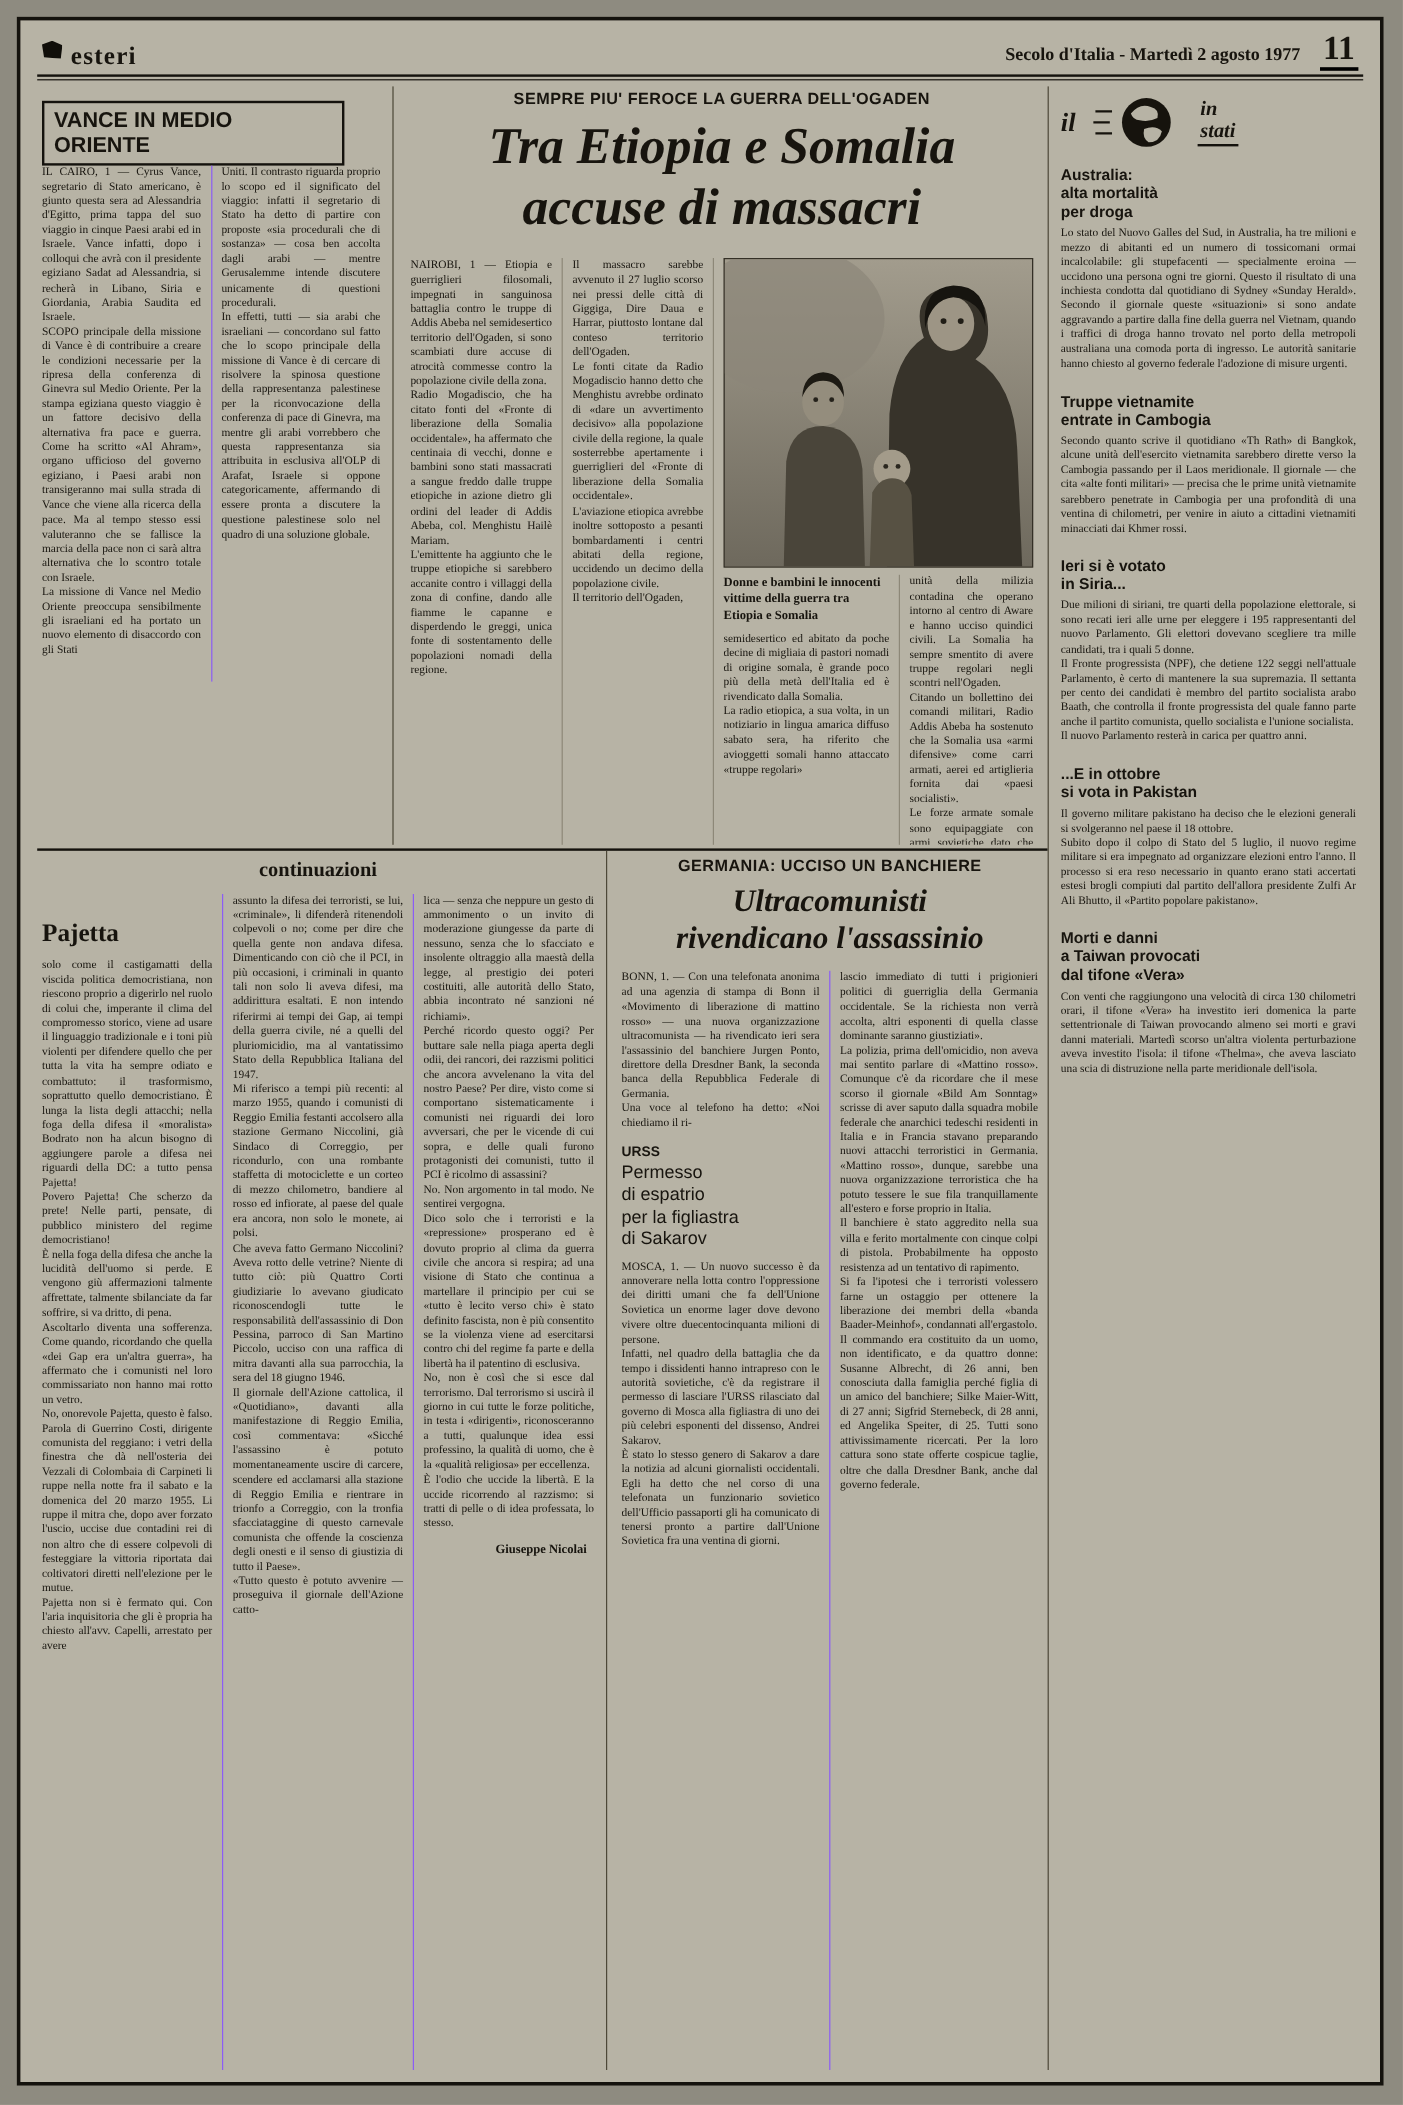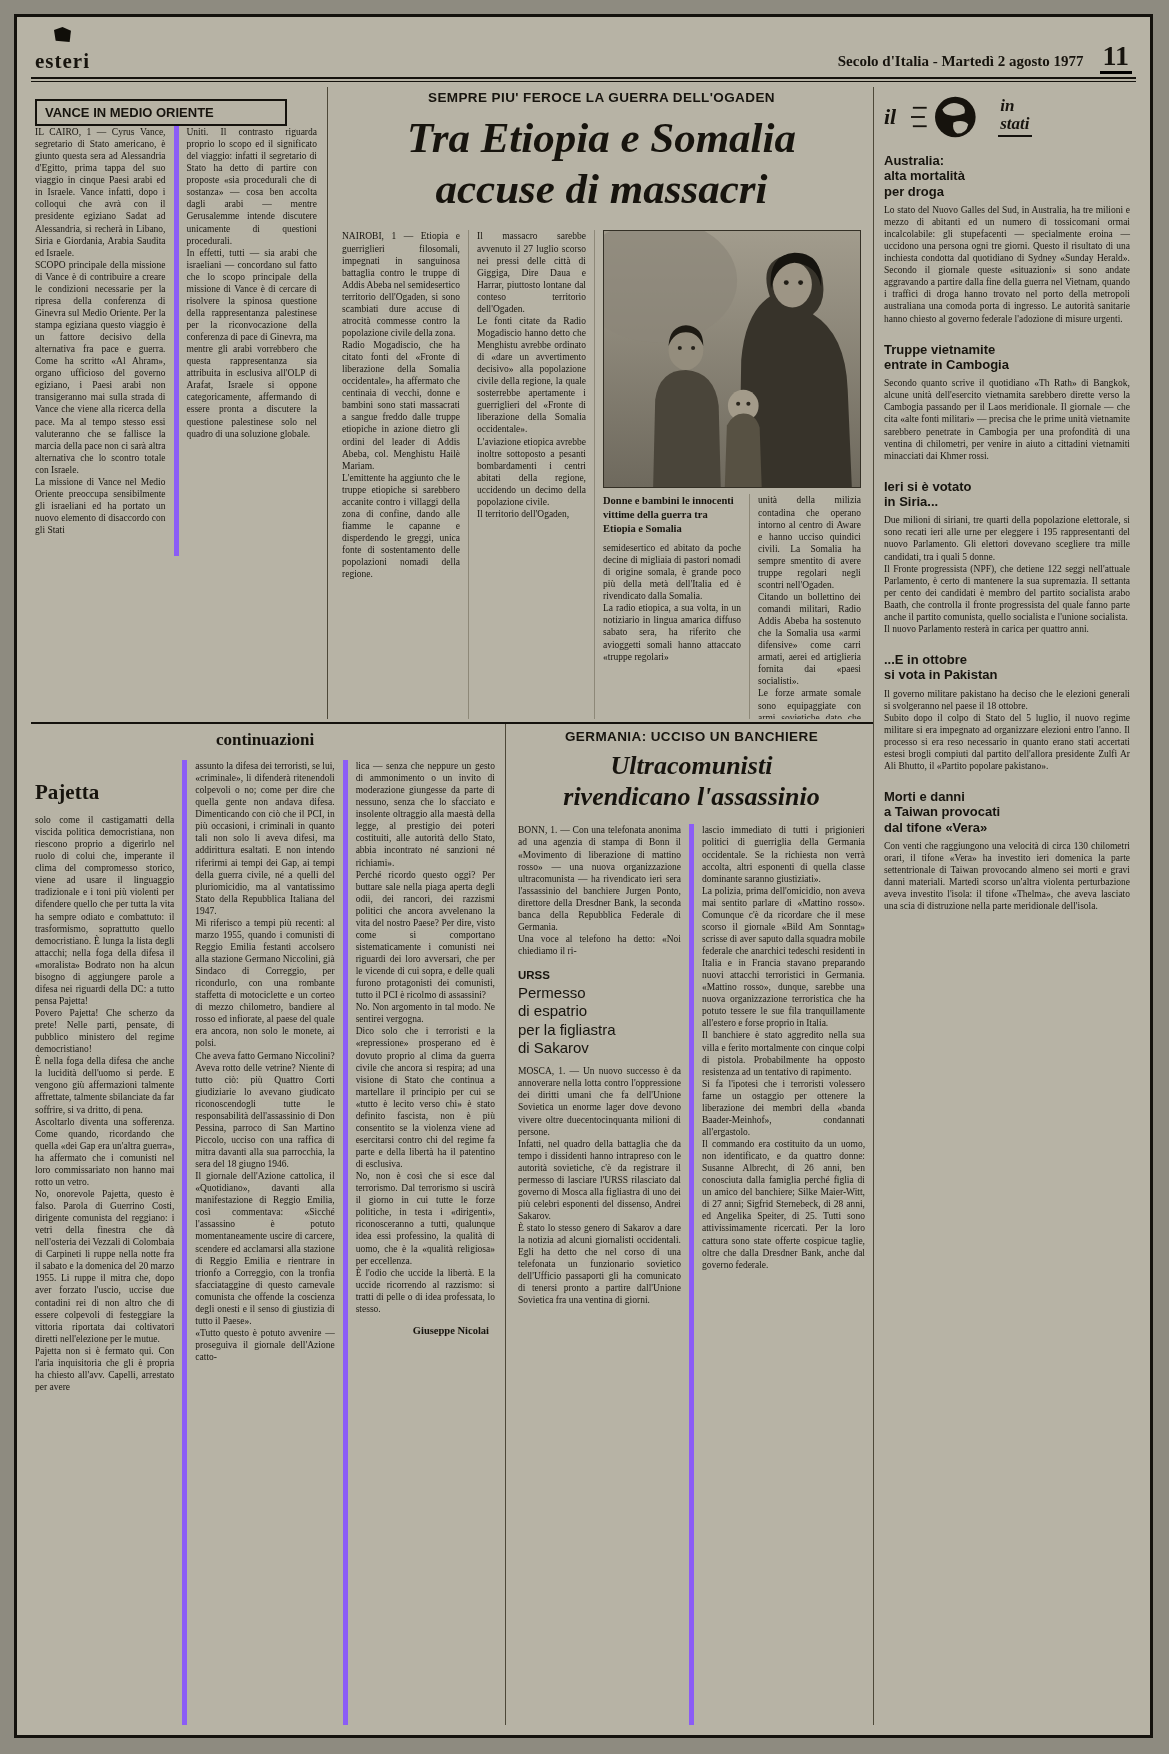--- a/index.html
+++ b/index.html
@@ -1,43 +1,43 @@
 <!DOCTYPE html>
 <html><head>
 <meta charset="utf-8">
 <style>
   *{margin:0;padding:0;box-sizing:border-box;}
   html,body{width:1169px;height:1754px;}
   body{background:#8e8b80;font-family:"Liberation Serif",serif;color:#17140e;position:relative;overflow:hidden;}
   .page{position:absolute;left:14px;top:14px;right:16px;bottom:16px;background:#b7b3a5;border:3px solid #14120d;padding:8px 14px 10px;display:flex;flex-direction:column;}
   
   .hdr{display:flex;justify-content:space-between;align-items:flex-end;padding:2px 4px 3px;}
-  .hdr-left{display:flex;align-items:center;gap:7px;flex-direction:column;}
+  .hdr-left{display:flex;align-items:flex-start;gap:7px;}
   .logo-mark{width:17px;height:15px;background:#100e09;display:inline-block;clip-path:polygon(0 20%,50% 0,100% 25%,92% 100%,10% 92%);}
   .section-name{font-weight:bold;font-size:21px;letter-spacing:1px;}
   .hdr-right{display:flex;align-items:flex-end;gap:16px;}
   .paper-date{font-weight:bold;font-size:15px;padding-bottom:4px;}
   .page-num{font-weight:bold;font-size:28px;line-height:1;border-bottom:3px solid #000000;padding:0 3px 1px;}
   .hdr-rule{border-top:2px solid #14120d;border-bottom:1px solid #14120d;height:5px;margin-bottom:5px;}
   
   .main{flex:1;display:flex;min-height:0;}
   .vr{width:1px;background:#4d4838;flex:none;}
   .left-main{flex:1;display:flex;flex-direction:column;min-width:0;}
   .top-section{height:632px;display:flex;min-height:0;}
   .section-rule{border-top:2px solid #14120d;margin-top:3px;}
   .bottom-section{flex:1;display:flex;min-height:0;}
   
   .txt{font-size:9.5px;line-height:1.27;text-align:justify;white-space:pre-line;}
   .col{flex:1;min-width:0;overflow:hidden;}
   .cols{display:flex;min-height:0;}
-  .cols > .col + .col{border-left:5px solid #8b5cf6;padding-left:8px;margin-left:8px;}
+  .cols > .col + .col{border-left:1px solid #8b5cf6;padding-left:8px;margin-left:8px;}
   .kicker{font-family:"Liberation Sans",sans-serif;font-weight:bold;text-align:center;font-size:13.5px;letter-spacing:.4px;white-space:pre-line;}
   
   .vance{width:296px;padding:12px 10px 0 4px;display:flex;flex-direction:column;}
-  .kicker-box{font-family:"Liberation Sans",sans-serif;font-weight:bold;font-size:13px;border:2px solid #14120d;padding:4px 8px;width:252px;}
+  .kicker-box{font-family:"Liberation Sans",sans-serif;font-weight:bold;font-size:18px;border:2px solid #14120d;padding:4px 8px;width:252px;}
   .vance-title{font-size:33px;font-weight:bold;text-align:center;line-height:1.12;margin:24px 0 22px;white-space:pre-line;}
   .vance .cols{height:430px;}
   
   .ogaden{flex:1;min-width:0;padding:3px 12px 0 14px;display:flex;flex-direction:column;}
   .ogaden-title{font-size:43px;font-style:italic;font-weight:bold;text-align:center;line-height:1.18;margin:8px 0 16px;white-space:pre-line;}
   .ogaden-body{flex:1;display:flex;min-height:0;}
   .ogaden-body > * + *{border-left:1px solid #8d8878;padding-left:8px;margin-left:8px;}
   .ogaden-body .ncol{width:118px;flex:none;overflow:hidden;}
   .right-block{flex:1;min-width:0;display:flex;flex-direction:column;}
   .photo{height:258px;border:1px solid #34permanently;}

